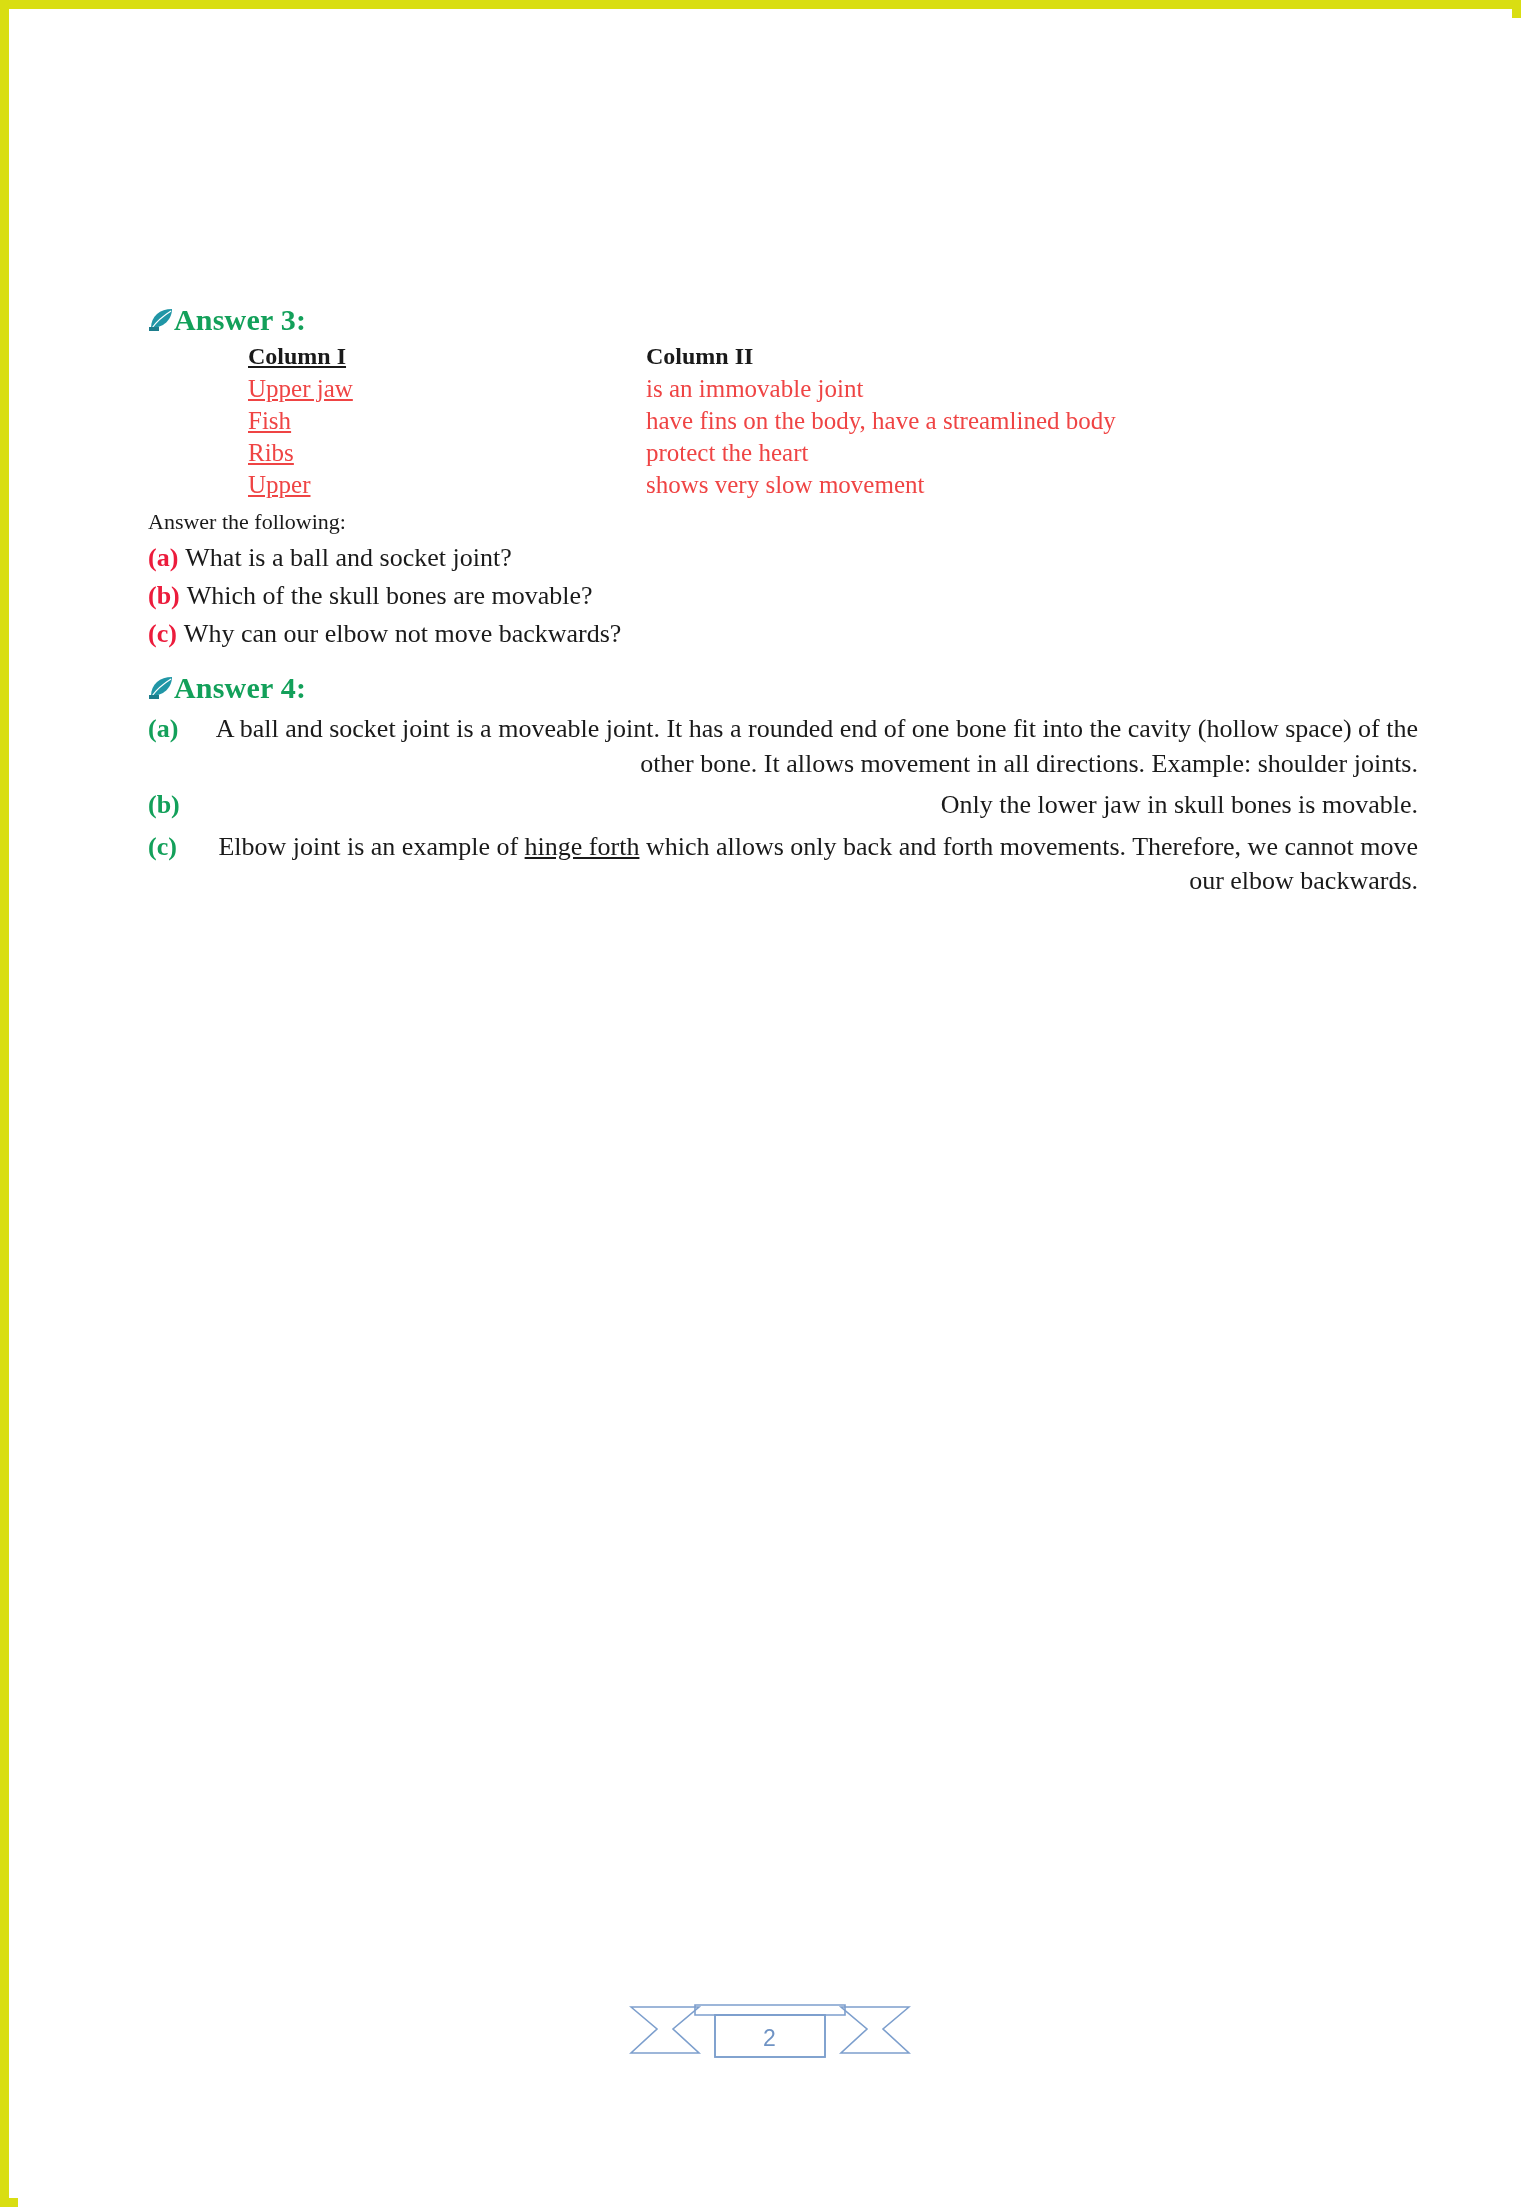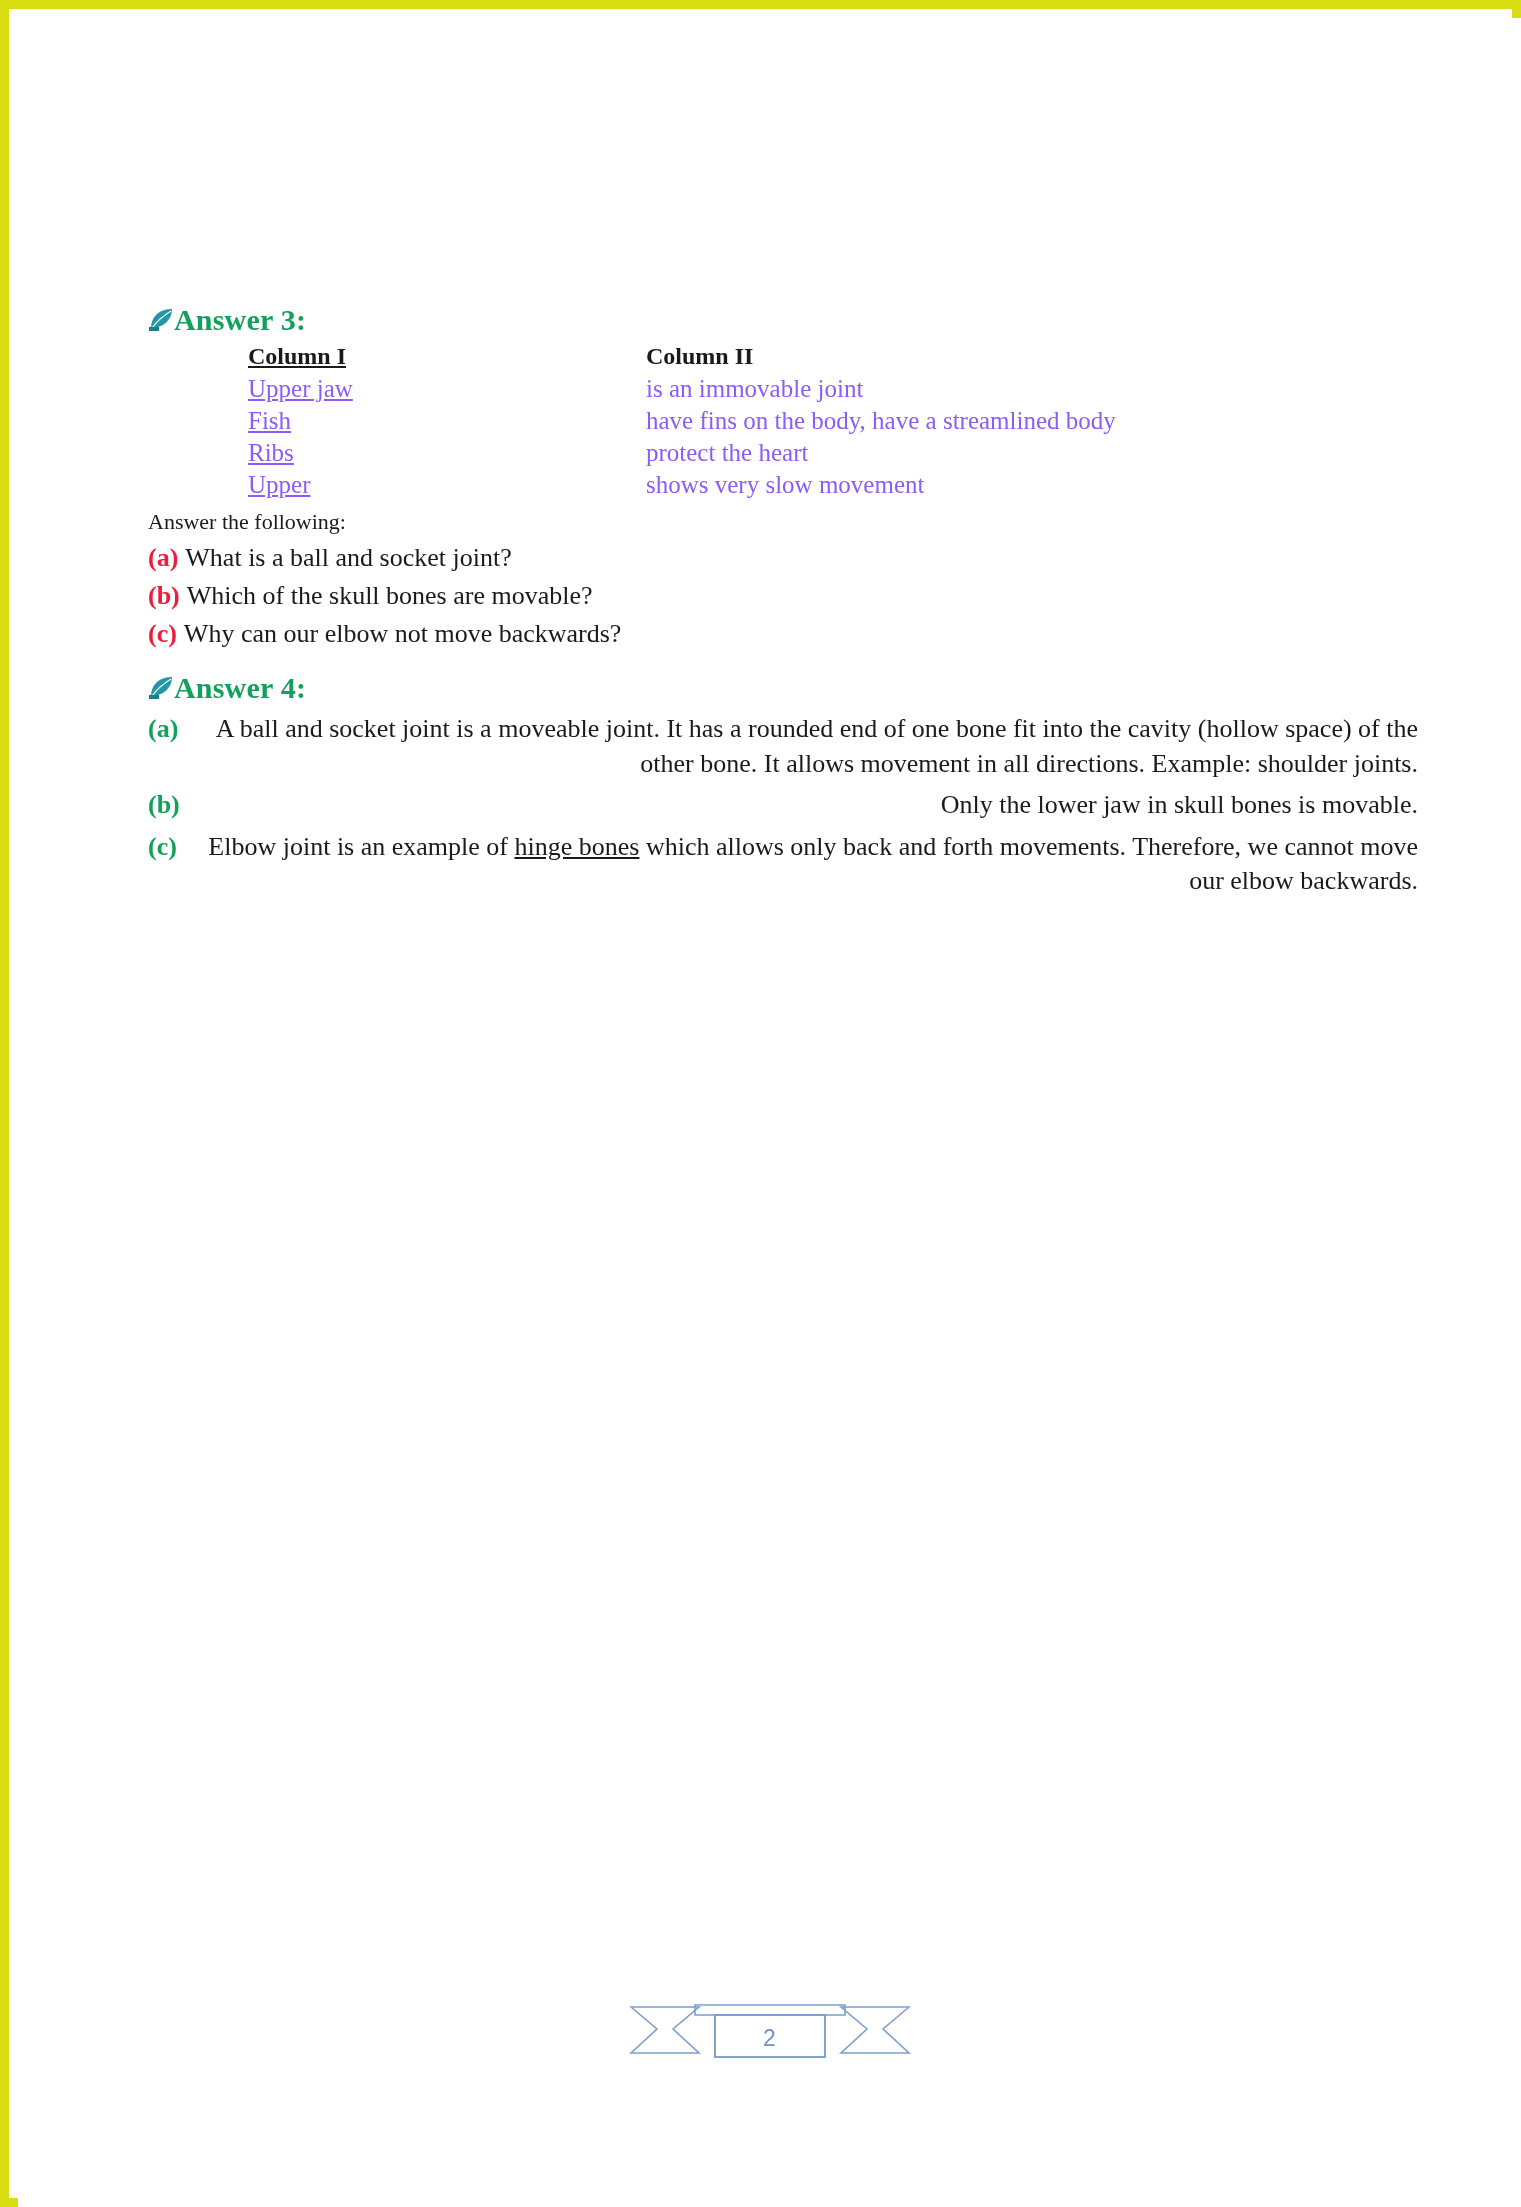--- a/index.html
+++ b/index.html
@@ -65,21 +65,21 @@
   }
   .col-table th {
     text-align: left;
     font-size: 24px;
     font-weight: bold;
     color: #1a1a1a;
     padding: 0 0 3px 0;
   }
   .col-table td {
     font-size: 25px;
-    color: #8b5cf6;
+    color: #ef4444;
     padding: 2px 0;
     vertical-align: top;
   }
   .col-table .c1 { width: 398px; padding-left: 100px; text-decoration: underline; }
   .col-table .c2 { width: auto; }
   .col-table th.c1 { padding-left: 100px; }
 
   
   .q-head {
     color: #ec1c3c;
@@ -230,21 +230,21 @@
       <div class="a-item">
         <span class="lbl">(a)</span>
         <span class="body">A ball and socket joint is a moveable joint. It has a rounded end of one bone fit into the cavity (hollow space) of the other bone. It allows movement in all directions. Example: shoulder joints.</span>
       </div>
       <div class="a-item">
         <span class="lbl">(b)</span>
         <span class="body">Only the lower jaw in skull bones is movable.</span>
       </div>
       <div class="a-item">
         <span class="lbl">(c)</span>
-        <span class="body"><span>Elbow joint is an example of </span><span class="underline">hinge bones</span><span> which allows only back and forth movements. Therefore, we cannot move our elbow backwards.</span></span>
+        <span class="body"><span>Elbow joint is an example of </span><span class="underline">hinge forth</span><span> which allows only back and forth movements. Therefore, we cannot move our elbow backwards.</span></span>
       </div>
 
     </div>
 
     <div class="footer">
       <div class="ribbon">
         <svg width="282" height="80" viewBox="0 0 282 80" xmlns="http://www.w3.org/2000/svg">
           <g fill="none" stroke="#7d9fcd" stroke-width="1.6">
             <path d="M2 14 L70 14 L44 36 L70 60 L2 60 L28 36 Z"></path>
             <path d="M280 14 L212 14 L238 36 L212 60 L280 60 L254 36 Z"></path>

